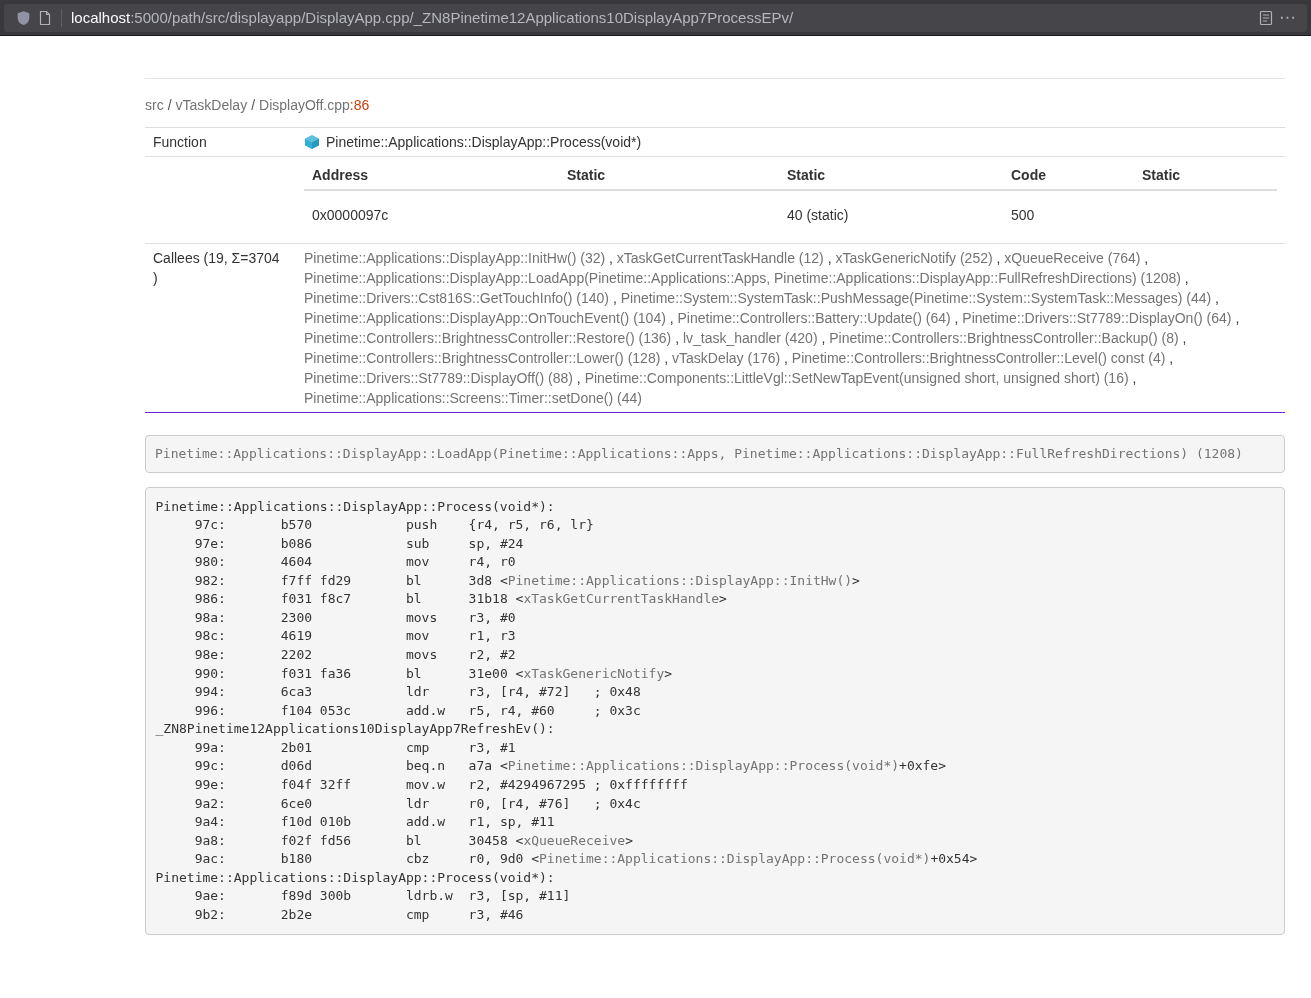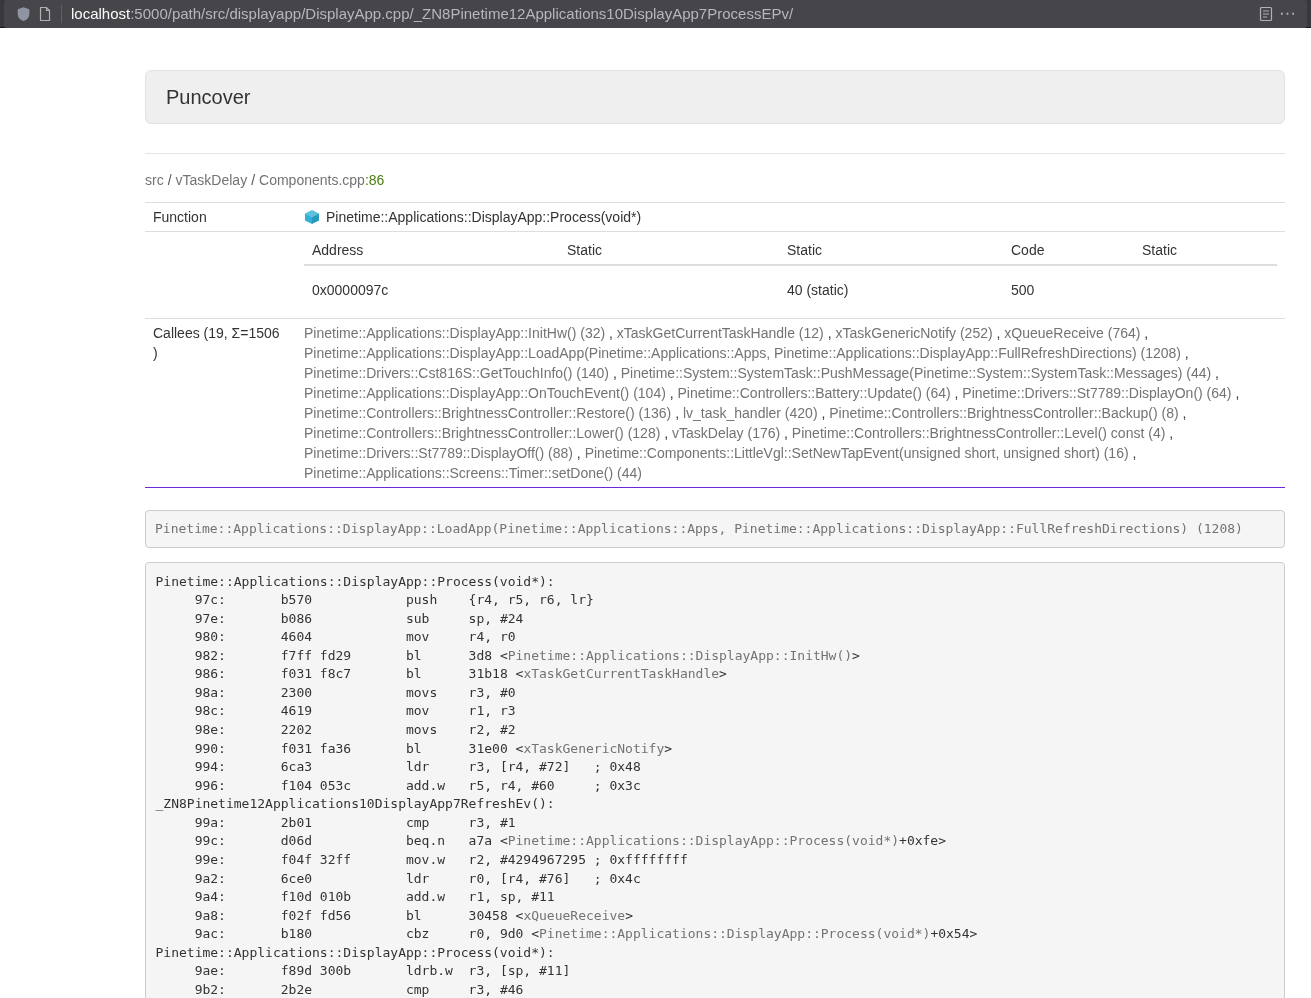--- a/index.html
+++ b/index.html
@@ -4,21 +4,21 @@
 <style>
   html,body{margin:0;padding:0;}
   body{
     width:1311px;height:998px;overflow:hidden;background:#ffffff;
     font-family:"Liberation Sans",sans-serif;font-size:14px;color:#333;
   }
   a{color:#737373;text-decoration:none;cursor:pointer;}
 
   
   .browser-bar{
-    height:28px;background:#38383d;border-bottom:1px solid #19191c;
+    height:36px;background:#38383d;border-bottom:1px solid #19191c;
     display:flex;align-items:center;padding:0 4px;box-sizing:border-box;
   }
   .url-bar{
     flex:1;height:28px;background:#45454a;border-radius:3px;
     display:flex;align-items:center;padding:0 8px;box-sizing:border-box;
   }
   .icon-btn{display:inline-flex;align-items:center;justify-content:center;
     width:22px;height:22px;flex:0 0 auto;}
   .id-sep{width:1px;height:18px;background:#5f5f66;margin:0 7px 0 5px;flex:0 0 auto;}
   .url-text{flex:1;font-size:15px;white-space:nowrap;overflow:hidden;margin-left:2px;}
@@ -29,33 +29,33 @@
   
   .container{width:1140px;margin:42px 0 0 145px;}
 
   .jumbotron{background:#efefef;border:1px solid #e3e3e3;border-radius:6px;padding:13px 20px;}
   .jumbotron .title{font-size:20px;line-height:26px;color:#333;}
 
   hr.divider{border:none;border-top:1px solid #e5e5e5;margin:29px 0 0 0;}
 
   .breadcrumb{margin-top:16px;font-size:14px;line-height:20px;}
   .bc-sep{color:#555;margin:0 4px;}
-  .bc-suffix{color:#4d7c0f;text-align:right;}
+  .bc-suffix{color:#c2410c;text-align:right;}
 
   table.info-table{width:100%;border-collapse:collapse;margin-top:12px;border-bottom:1px solid #6d28d9;}
   table.info-table > tbody > tr > th,
   table.info-table > tbody > tr > td{
     border-top:1px solid #ddd;padding:4px 8px;text-align:left;vertical-align:top;
     font-weight:normal;font-size:14px;line-height:20px;color:#333;
   }
   th.rowlabel{width:135px;}
 
   table.inner-table{width:100%;border-collapse:collapse;}
   table.inner-table th{
-    font-weight:normal;text-align:left;padding:4px 8px;border-bottom:2px solid #ddd;
+    font-weight:bold;text-align:left;padding:4px 8px;border-bottom:2px solid #ddd;
     font-size:14px;line-height:20px;color:#333;
   }
   table.inner-table td{padding:14px 8px;font-size:14px;line-height:20px;}
 
   .func-icon{display:inline-block;width:16px;height:16px;vertical-align:-3px;margin-right:6px;}
   .callee-sep{color:#333;}
 
   .anchor-box{
     margin-top:22px;background:#f5f5f5;border:1px solid #ccc;border-radius:4px;
     padding:9px;font-family:"DejaVu Sans Mono","Liberation Mono",monospace;
@@ -92,28 +92,25 @@
           <rect x="1.5" y="1.5" width="11" height="13" rx="1" fill="none" stroke="#b1b1b3" stroke-width="1.2"></rect>
           <path d="M4 5 h6 M4 8 h6 M4 11 h4" stroke="#b1b1b3" stroke-width="1.2"></path>
         </svg>
     </span>
     <span class="icon-btn dots">⋯</span>
   </div>
 </div>
 
 <div class="container">
 
-  <div class="jumbotron">
-    <span class="title">Puncover</span>
-  </div>
 
   <hr class="divider">
 
   <div class="breadcrumb">
-    <a>src</a><span class="bc-sep">/</span><a>vTaskDelay</a><span class="bc-sep">/</span><a>Components.cpp</a><span class="bc-suffix">:86</span>
+    <a>src</a><span class="bc-sep">/</span><a>vTaskDelay</a><span class="bc-sep">/</span><a>DisplayOff.cpp</a><span class="bc-suffix">:86</span>
   </div>
 
   <table class="info-table">
     <tbody>
       <tr>
         <th class="rowlabel">Function</th>
         <td>
           <span class="func-icon">
             <svg width="16" height="16" viewBox="0 0 16 16">
               <path d="M8 1 L15 4.5 L8 8 L1 4.5 Z" fill="#5bc0de"></path>
@@ -147,21 +144,21 @@
                 <td></td>
                 <td>40 (static)</td>
                 <td>500</td>
                 <td></td>
               </tr>
             </tbody>
           </table>
         </td>
       </tr>
       <tr>
-        <th class="rowlabel">Callees (19, Σ=1506 )</th>
+        <th class="rowlabel">Callees (19, Σ=3704 )</th>
         <td><a>Pinetime::Applications::DisplayApp::InitHw() (32)</a><span class="callee-sep"> , </span><a>xTaskGetCurrentTaskHandle (12)</a><span class="callee-sep"> , </span><a>xTaskGenericNotify (252)</a><span class="callee-sep"> , </span><a>xQueueReceive (764)</a><span class="callee-sep"> , </span><a>Pinetime::Applications::DisplayApp::LoadApp(Pinetime::Applications::Apps, Pinetime::Applications::DisplayApp::FullRefreshDirections) (1208)</a><span class="callee-sep"> , </span><a>Pinetime::Drivers::Cst816S::GetTouchInfo() (140)</a><span class="callee-sep"> , </span><a>Pinetime::System::SystemTask::PushMessage(Pinetime::System::SystemTask::Messages) (44)</a><span class="callee-sep"> , </span><a>Pinetime::Applications::DisplayApp::OnTouchEvent() (104)</a><span class="callee-sep"> , </span><a>Pinetime::Controllers::Battery::Update() (64)</a><span class="callee-sep"> , </span><a>Pinetime::Drivers::St7789::DisplayOn() (64)</a><span class="callee-sep"> , </span><a>Pinetime::Controllers::BrightnessController::Restore() (136)</a><span class="callee-sep"> , </span><a>lv_task_handler (420)</a><span class="callee-sep"> , </span><a>Pinetime::Controllers::BrightnessController::Backup() (8)</a><span class="callee-sep"> , </span><a>Pinetime::Controllers::BrightnessController::Lower() (128)</a><span class="callee-sep"> , </span><a>vTaskDelay (176)</a><span class="callee-sep"> , </span><a>Pinetime::Controllers::BrightnessController::Level() const (4)</a><span class="callee-sep"> , </span><a>Pinetime::Drivers::St7789::DisplayOff() (88)</a><span class="callee-sep"> , </span><a>Pinetime::Components::LittleVgl::SetNewTapEvent(unsigned short, unsigned short) (16)</a><span class="callee-sep"> , </span><a>Pinetime::Applications::Screens::Timer::setDone() (44)</a></td>
       </tr>
     </tbody>
   </table>
 
   <div class="anchor-box">
     <a>Pinetime::Applications::DisplayApp::LoadApp(Pinetime::Applications::Apps, Pinetime::Applications::DisplayApp::FullRefreshDirections) (1208)</a>
   </div>
 
   <pre class="disasm">Pinetime::Applications::DisplayApp::Process(void*):

